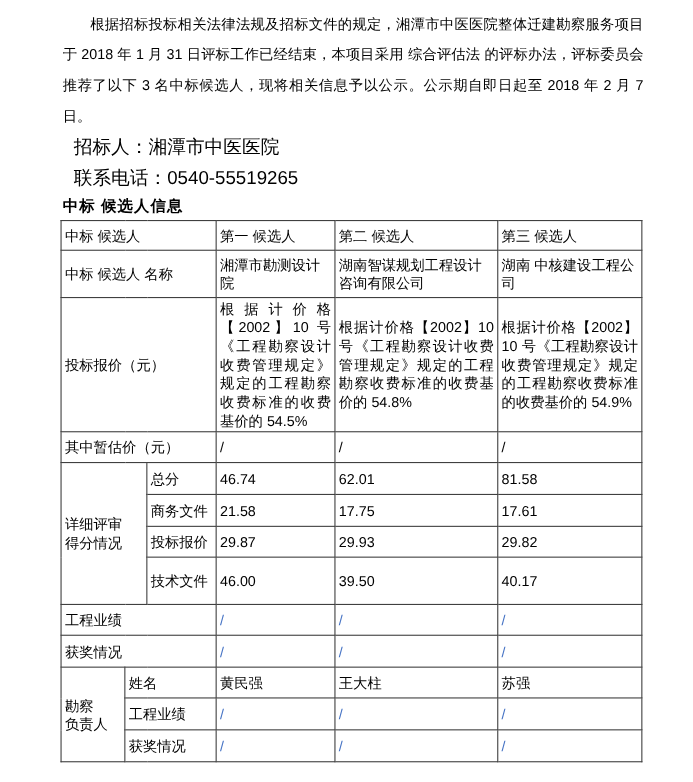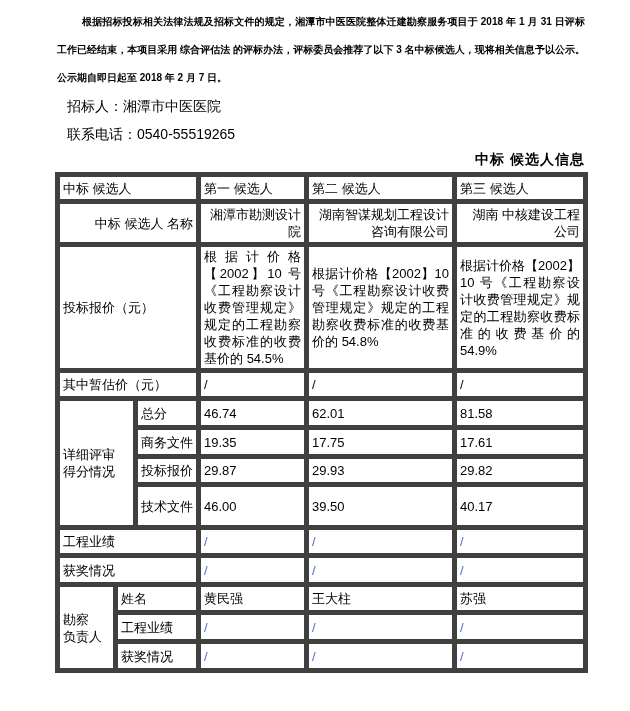--- a/index.html
+++ b/index.html
@@ -8,65 +8,64 @@
     width: 630px; height: 711px;
     font-family: "Liberation Sans", "DejaVu Sans", sans-serif;
     color: #000;
     overflow: hidden;
   }
   .page {
     width: 630px; height: 711px;
     padding: 8px 45px 0 57px;
   }
   .intro {
-    font-size: 10px;
+    font-size: 13px;
     line-height: 28px;
     text-align: justify;
     text-indent: 25px;
-    font-weight: bold;
   }
   .info-line {
-    font-size: 14px;
+    font-size: 17px;
     line-height: 28px;
     padding-left: 10px;
     white-space: nowrap;
   }
   .doc-title {
     font-size: 14px;
     font-weight: bold;
-    text-align: right;
+    text-align: left;
     line-height: 22px;
     letter-spacing: 1px;
   }
   table.candidates {
     border-collapse: collapse;
     table-layout: fixed;
     width: 528px;
     margin-left: -2px;
     margin-top: 2px;
     font-size: 13px;
   }
   table.candidates td {
-    border: 5px solid #404040;
+    border: 1px solid #404040;
     padding: 1px 3px;
     vertical-align: middle;
     overflow: hidden;
     line-height: 17px;
   }
   col.c1a { width: 58px; }
   col.c1b { width: 20px; }
   col.c1c { width: 63px; }
   col.c2  { width: 108px; }
   col.c3  { width: 148px; }
   col.c4  { width: 131px; }
   tr.h27  { height: 27px; }
   tr.h28  { height: 28px; }
   tr.h29  { height: 29px; }
   tr.h33  { height: 43px; }
-  tr.h43  { height: 43px; text-align: right; }
+  tr.h43  { height: 43px; }
   tr.h101 { height: 101px; }
   td.just {
     text-align: justify;
     line-height: 20px;
     padding: 0 2px;
   }
   td.merged {
     word-break: keep-all;
     line-height: 26px;
   }
@@ -129,21 +128,21 @@
 
     <tr class="h29">
       <td colspan="2" rowspan="4" class="merged">详细评审 得分情况</td>
       <td>总分</td>
       <td>46.74</td>
       <td>62.01</td>
       <td>81.58</td>
     </tr>
     <tr class="h29">
       <td>商务文件</td>
-      <td>19.35</td>
+      <td>21.58</td>
       <td>17.75</td>
       <td>17.61</td>
     </tr>
     <tr class="h28">
       <td>投标报价</td>
       <td>29.87</td>
       <td>29.93</td>
       <td>29.82</td>
     </tr>
     <tr class="h33">

